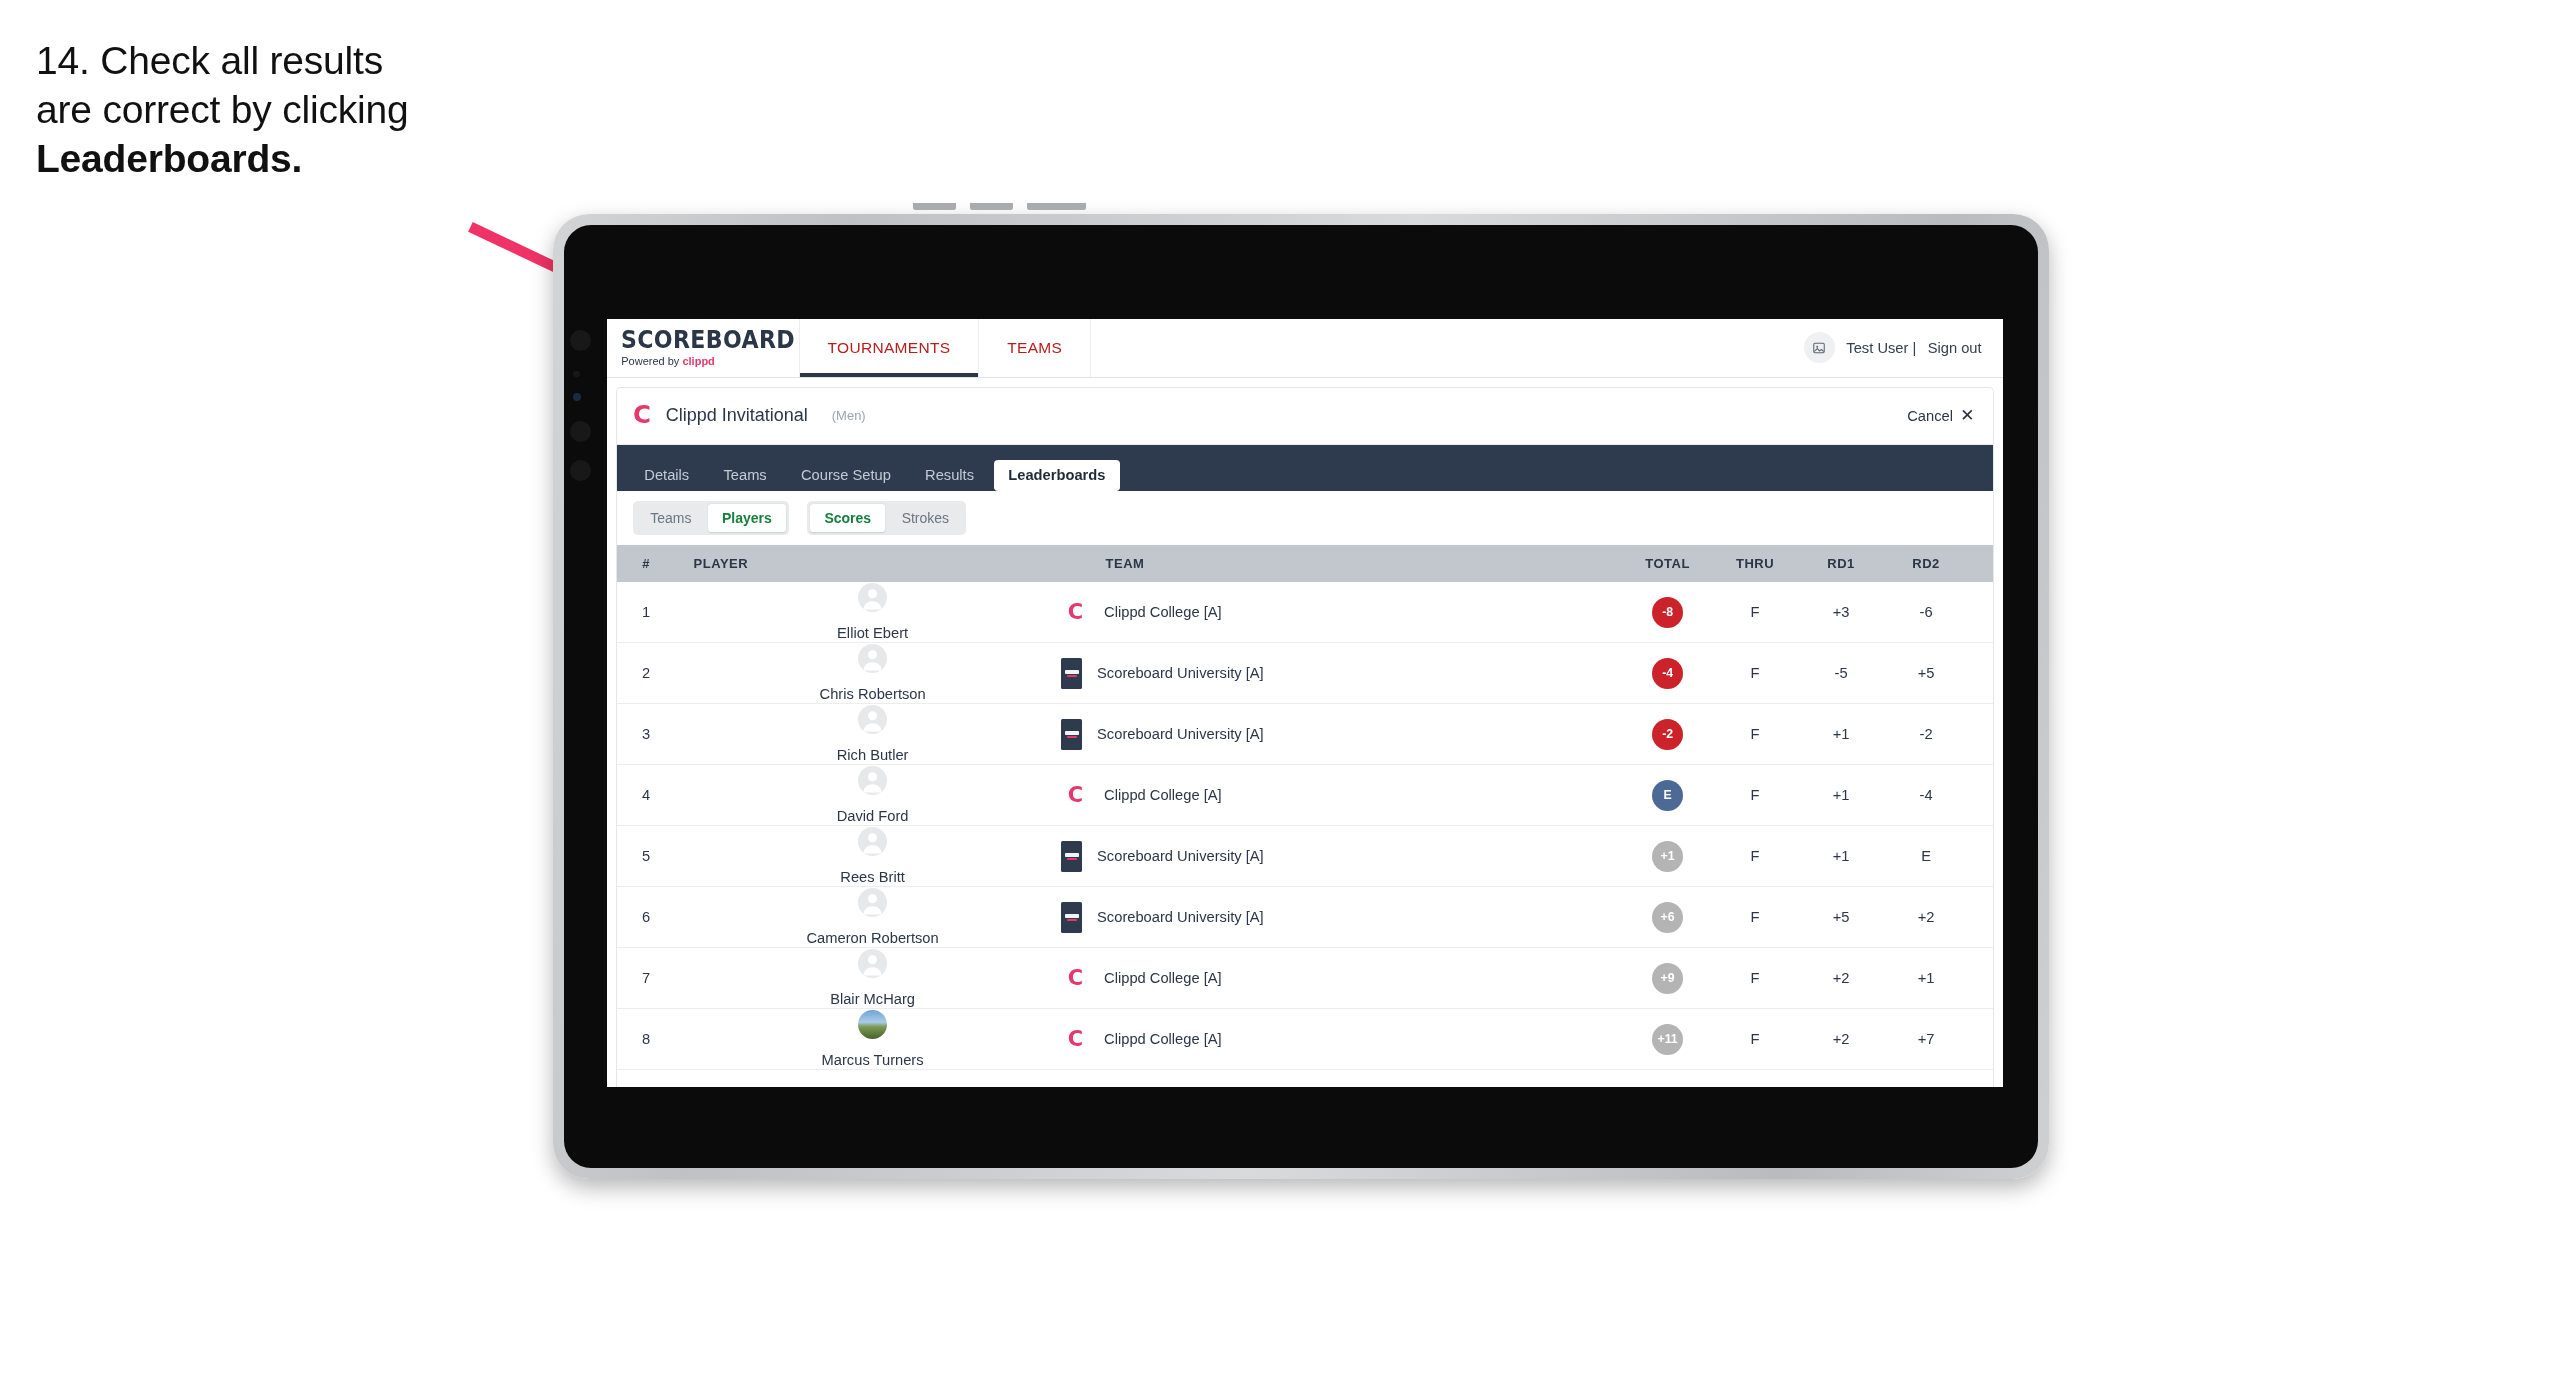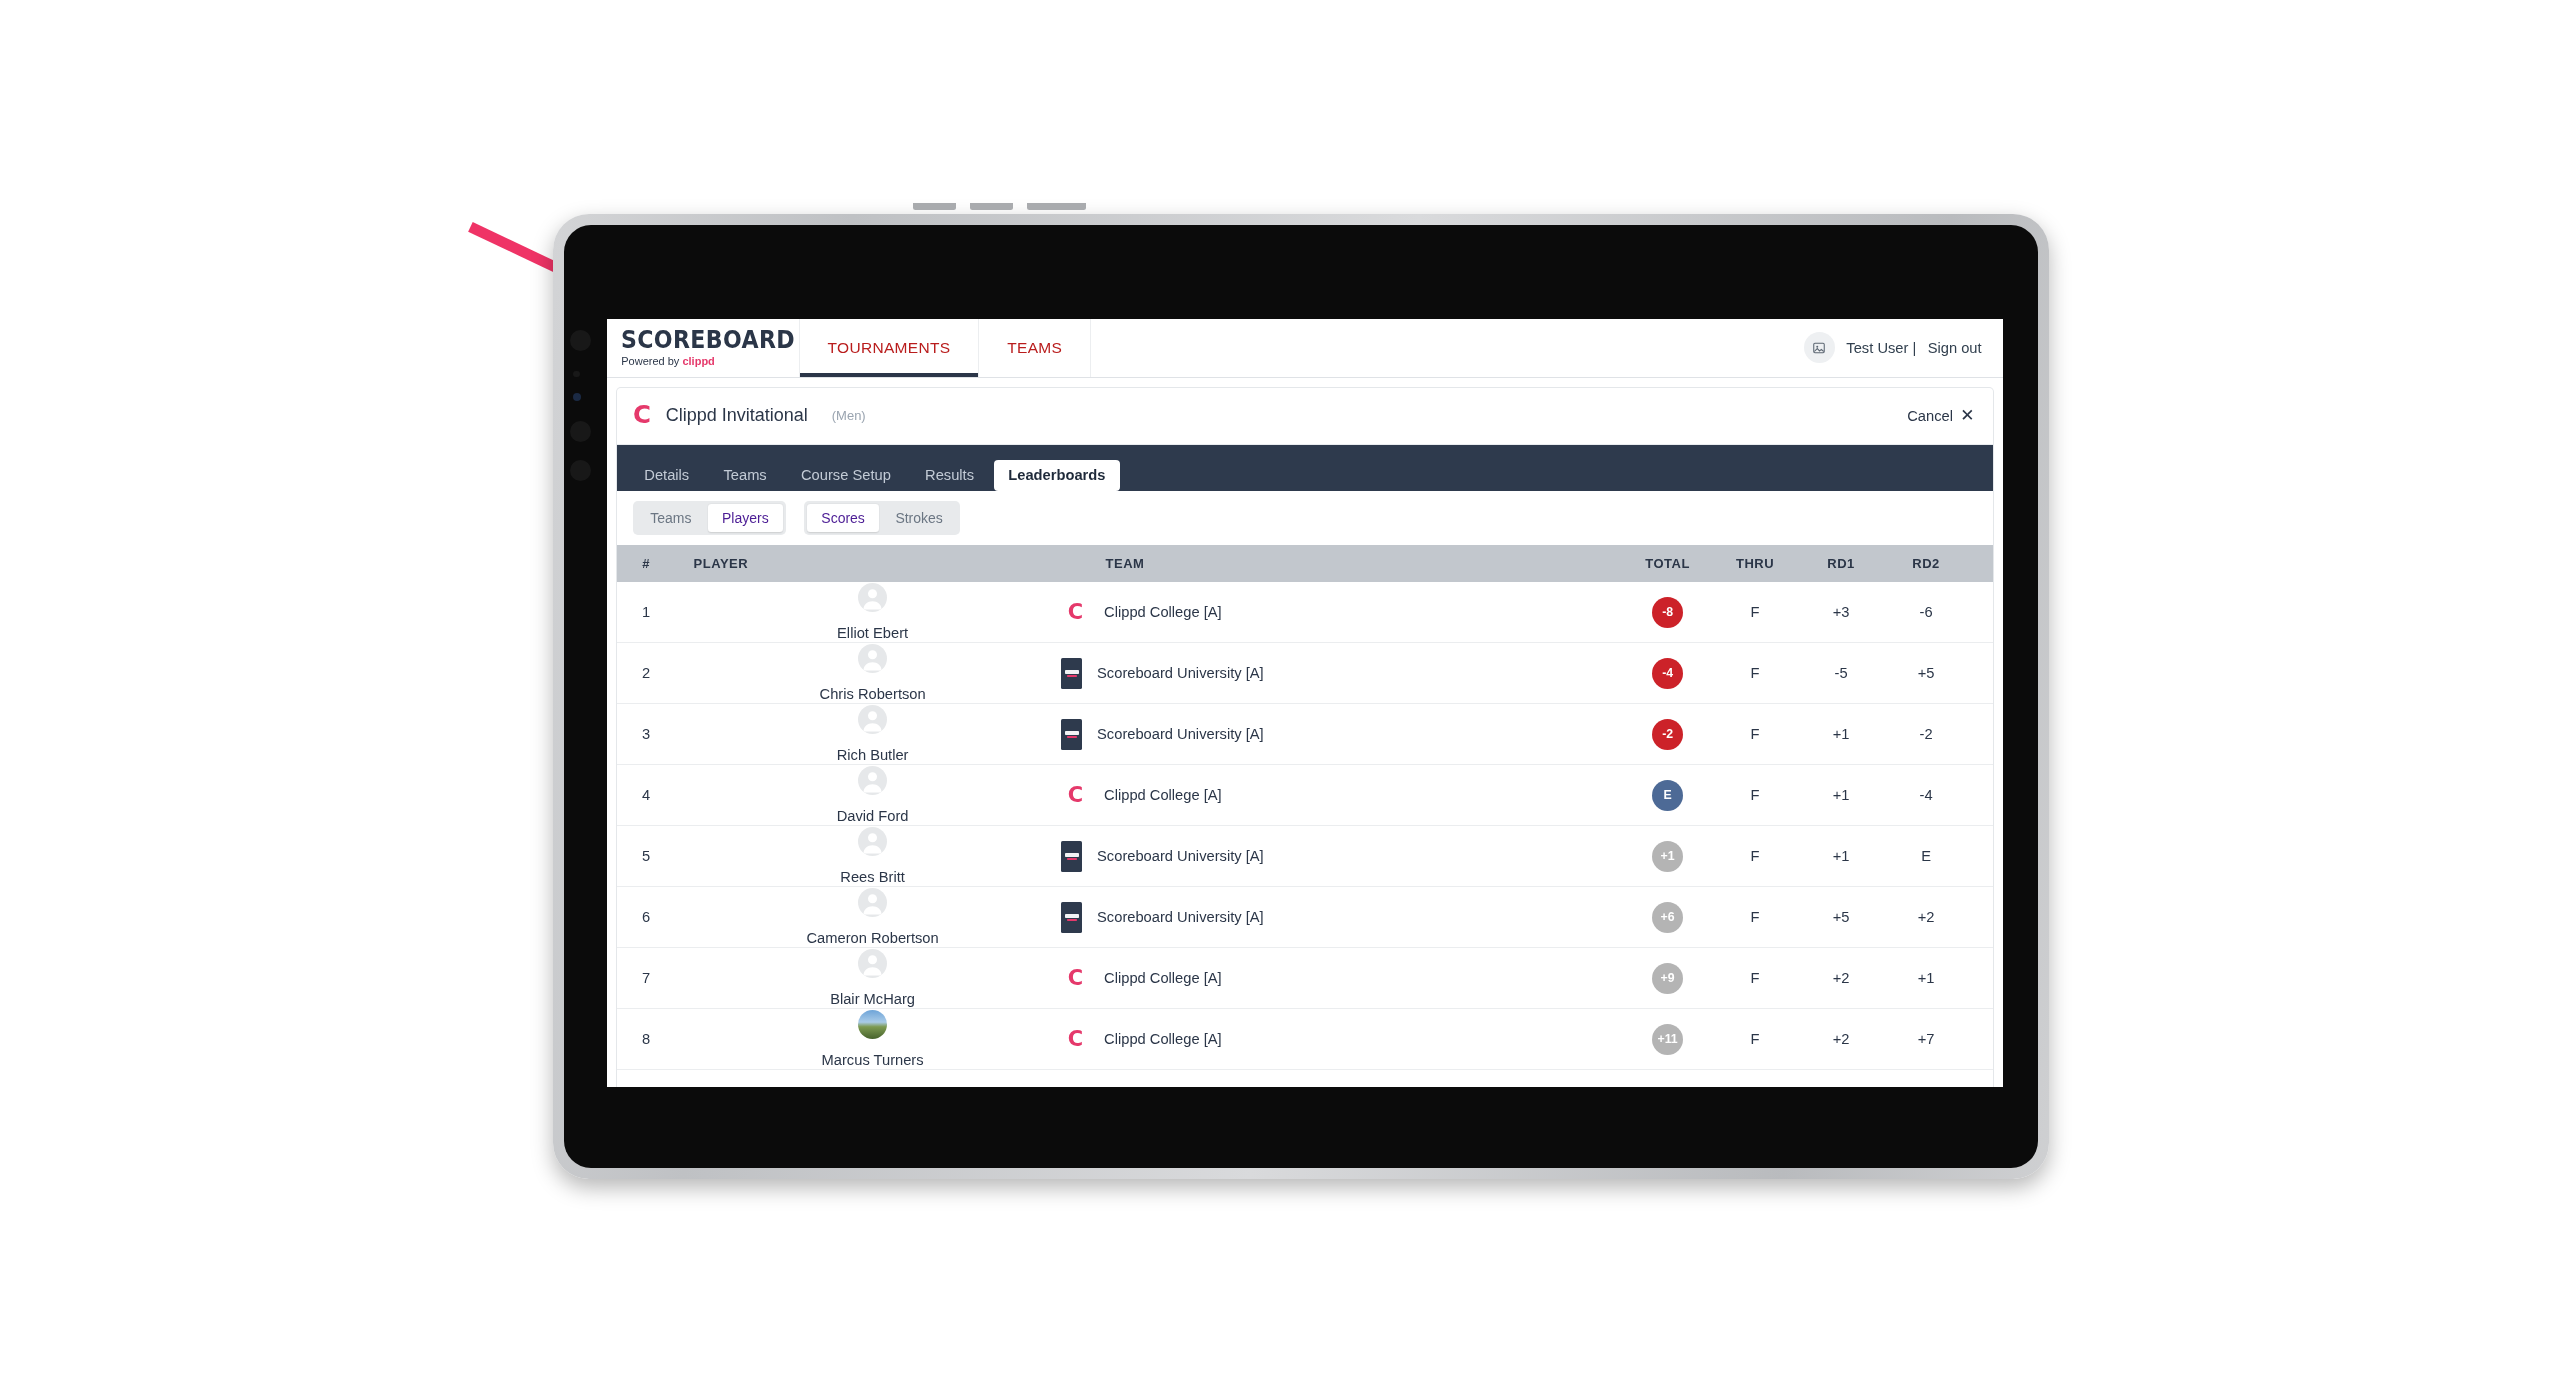--- a/index.html
+++ b/index.html
@@ -216,22 +216,22 @@
   .seg-btn {
     padding: 5.7px 14px;
     font-size: 14px;
     color: #6b7683;
     border-radius: 3.3px;
     cursor: pointer;
     white-space: nowrap;
   }
   .seg-btn.active {
     background: #ffffff;
-    color: #4c1d95;
-    font-weight: 400;
+    color: #15803d;
+    font-weight: 700;
     box-shadow: 0 0.8px 1.6px rgba(0,0,0,.12);
   }
 
   
   .tbl-wrap { flex: 1; min-height: 0; overflow: hidden; background:#fff; }
   table.lb { width: 100%; border-collapse: collapse; table-layout: fixed; }
   table.lb thead th {
     background: #c2c7cd;
     color: #2b3648;
     font-size: 13px;
@@ -304,20 +304,25 @@
   }
   .badge.red  { background: #cc2229; }
   .badge.blue { background: #4d6a96; }
   .badge.gray { background: #b4b4b4; }
 </style>
 </head>
 <body>
 
 <div id="root">
 
+  <div class="caption">
+    <div>14. Check all results</div>
+    <div>are correct by clicking</div>
+    <div class="strong">Leaderboards.</div>
+  </div>
 
   <svg class="arrow-svg" viewBox="0 0 700 350">
     <defs>
       <marker id="ahead" markerWidth="7" markerHeight="7" refX="2.6" refY="3.5" orient="auto">
         <path d="M0,0 L7,3.5 L0,7 Z" fill="#ef3366"></path>
       </marker>
     </defs>
     <line x1="36" y1="28" x2="610" y2="300" stroke="#ef3366" stroke-width="13" marker-end="url(#ahead)"></line>
   </svg>
 

